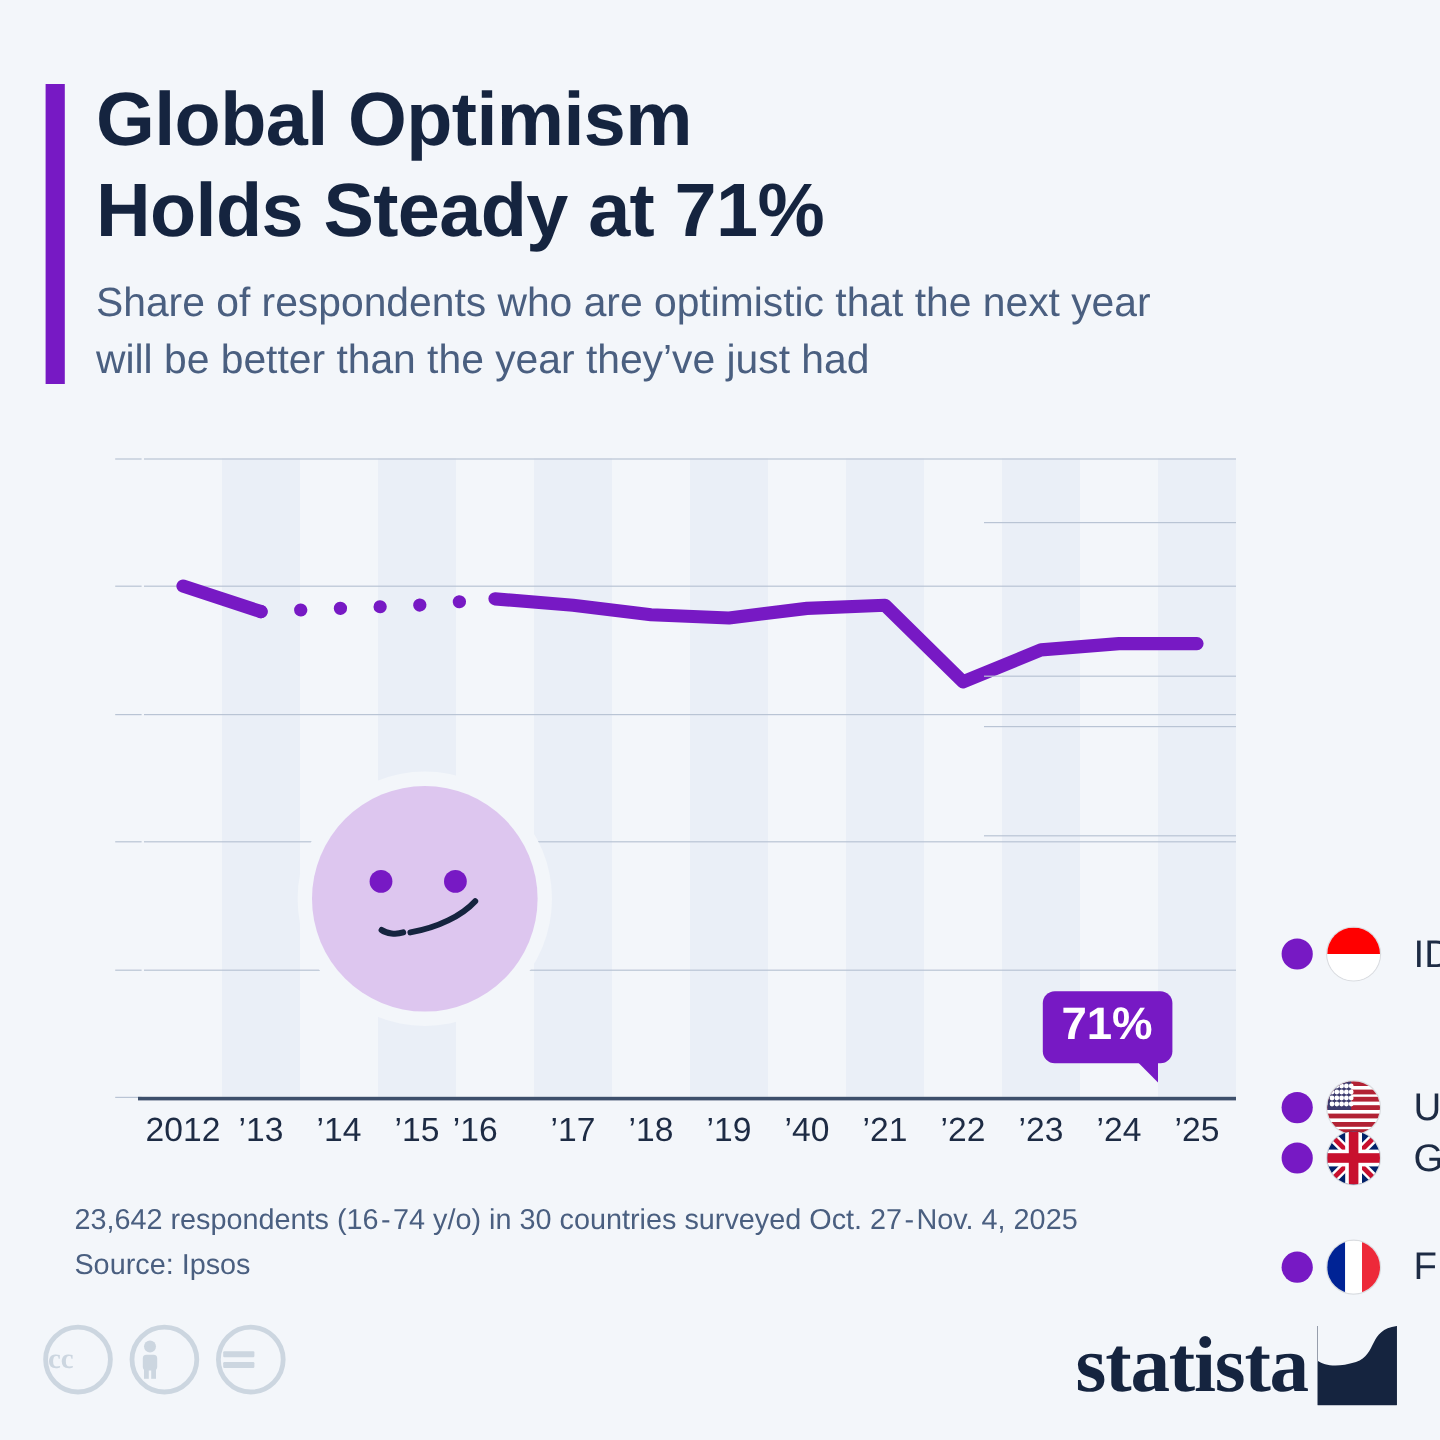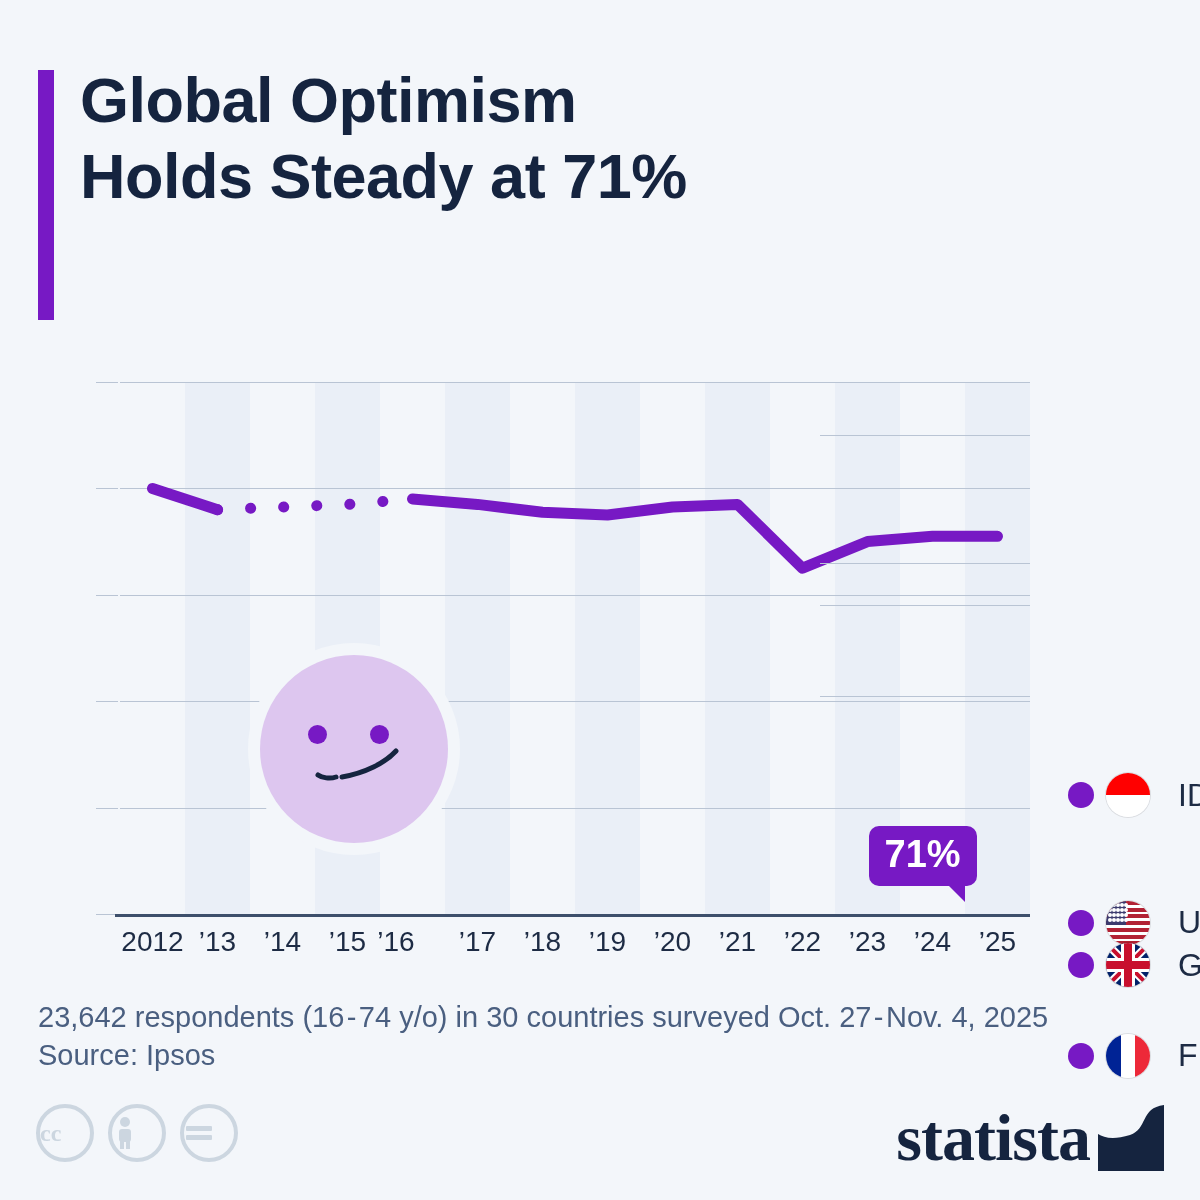--- a/index.html
+++ b/index.html
@@ -224,24 +224,25 @@
   .flag-fr .b3 { position:absolute; left:66.66%; top:0; width:33.34%; height:100%; background:#ed2939; }
 
   
   .footnotes {
     position: absolute;
     left: 38px;
     top: 998px;
     width: 1000px;
   }
   .footnote {
-    font-size: 29px;
+    font-size: 24px;
     line-height: 38px;
     color: #4a5f80;
     white-space: nowrap;
+    margin-left: 24px;
   }
 
   .footer-bar {
     position: absolute;
     left: 0;
     top: 1092px;
     width: 1200px;
     height: 108px;
   }
   .cc-icons {
@@ -290,20 +291,24 @@
 </style>
 </head>
 <body>
 
 <div class="header">
   <div class="accent-bar"></div>
   <div class="title">
     <span class="tline">Global Optimism</span>
     <span class="tline">Holds Steady at 71%</span>
   </div>
+  <div class="subtitle">
+    <span class="sline">Share of respondents who are optimistic that the next year</span>
+    <span class="sline">will be better than the year they’ve just had</span>
+  </div>
 </div>
 
 <div class="chart">
   <div class="plot" id="plot">
     <div id="bands">
         <div class="band" style="left: 65px; width: 65px;"></div>
         <div class="band" style="left: 195px; width: 65px;"></div>
         <div class="band" style="left: 325px; width: 65px;"></div>
         <div class="band" style="left: 455px; width: 65px;"></div>
         <div class="band" style="left: 585px; width: 65px;"></div>
@@ -352,21 +357,21 @@
 
   <div class="xlabels" id="xlabels">
       <div class="xlabel" style="left: 32.5px;">2012</div>
       <div class="xlabel" style="left: 97.5px;">’13</div>
       <div class="xlabel" style="left: 162.5px;">’14</div>
       <div class="xlabel" style="left: 227.5px;">’15</div>
       <div class="xlabel" style="left: 276px;">’16</div>
       <div class="xlabel" style="left: 357.5px;">’17</div>
       <div class="xlabel" style="left: 422.5px;">’18</div>
       <div class="xlabel" style="left: 487.5px;">’19</div>
-      <div class="xlabel" style="left: 552.5px;">’20</div>
+      <div class="xlabel" style="left: 552.5px;">’40</div>
       <div class="xlabel" style="left: 617.5px;">’21</div>
       <div class="xlabel" style="left: 682.5px;">’22</div>
       <div class="xlabel" style="left: 747.5px;">’23</div>
       <div class="xlabel" style="left: 812.5px;">’24</div>
       <div class="xlabel" style="left: 877.5px;">’25</div>
     </div>
   <div id="legend">
       <div class="legend-row" style="left: 1068px; top: 435.2px;">
         <div class="legend-dot"></div>
         <div class="flag flag-id">

